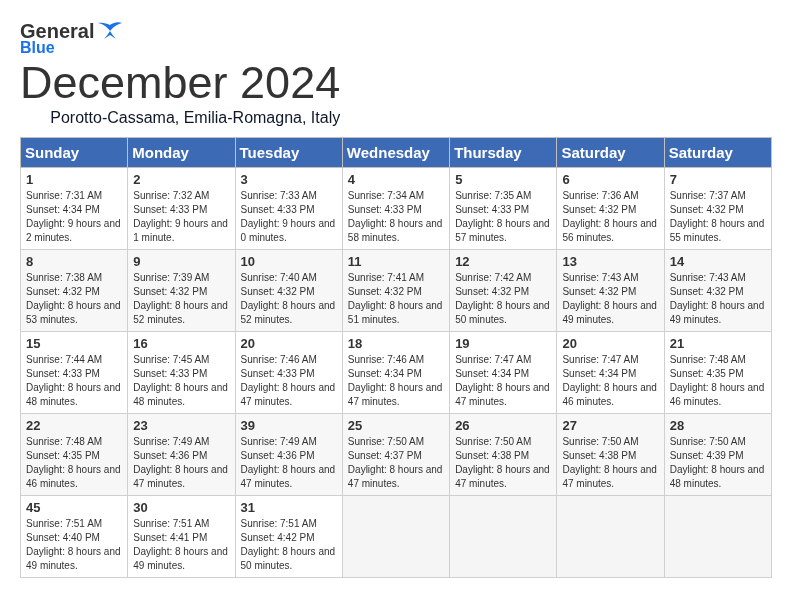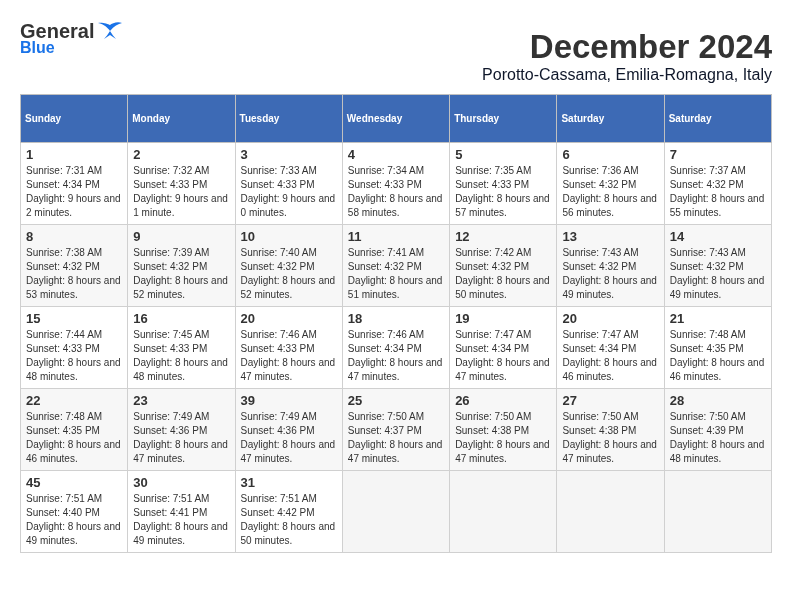--- a/index.html
+++ b/index.html
@@ -8,48 +8,48 @@
       background: #fff;
       width: 792px;
       min-height: 612px;
       padding: 20px;
     }
     .header {
       display: flex;
       justify-content: space-between;
       align-items: flex-start;
       margin-bottom: 10px;
+      flex-direction: column;
     }
     .logo {
       display: flex;
       flex-direction: column;
       align-items: flex-start;
     }
     .title-block {
       text-align: right;
     }
     .month-title {
-      font-size: 33px;
-      font-weight: bold;
+      font-size: 45px;
+      font-weight: normal;
       color: #333;
-      margin-top: 8px;
     }
     .location {
       font-size: 16px;
       color: #0f172a;
     }
     table {
       width: 100%;
       border-collapse: collapse;
     }
     th {
       background-color: #3d6ab5;
       color: #fff;
-      font-size: 10px;
-      padding: 18px 4px;
+      font-size: 15px;
+      padding: 6px 4px;
       text-align: left;
       border: 1px solid #c0c0c0;
     }
     td {
       border: 1px solid #d0d0d0;
       vertical-align: top;
       padding: 4px 5px;
       font-size: 10.5px;
       color: #333;
       height: 80px;

